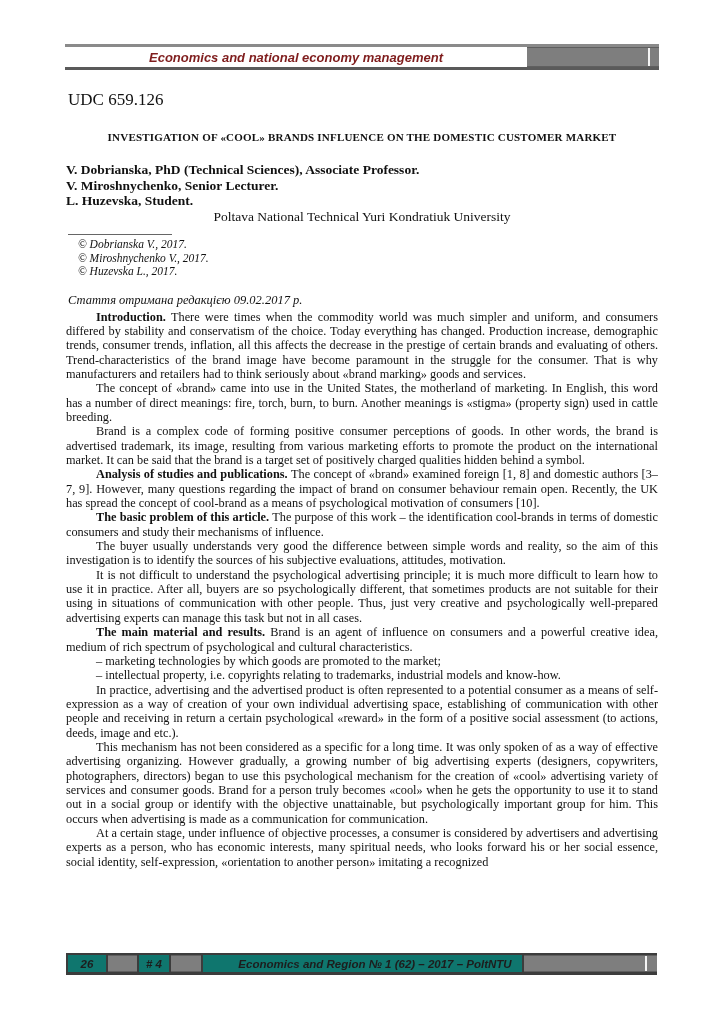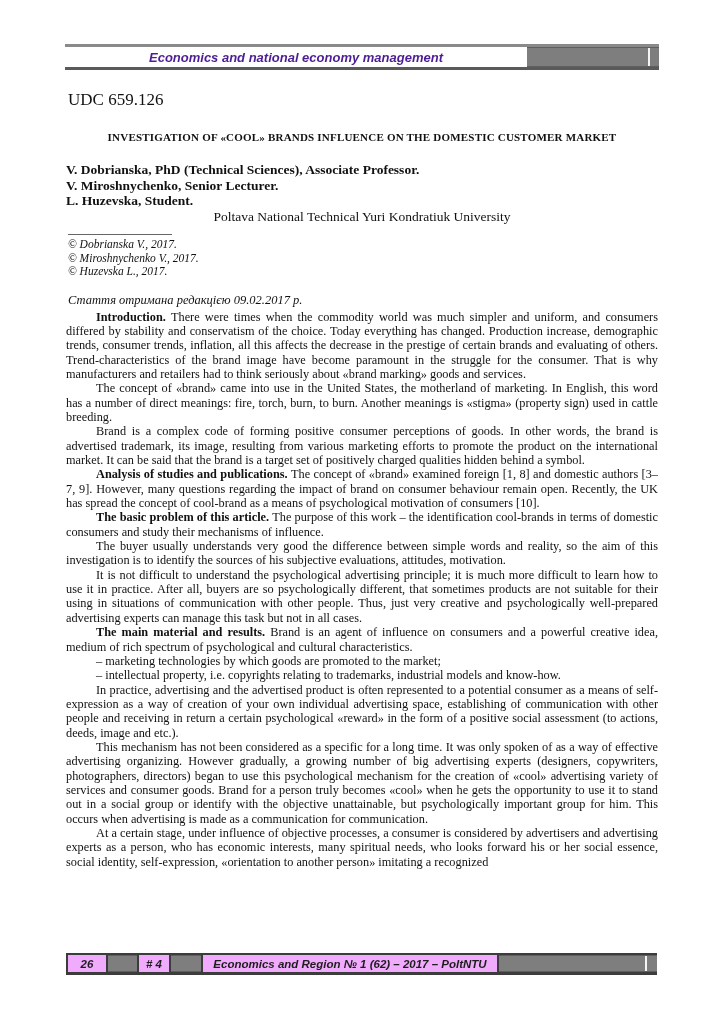--- a/index.html
+++ b/index.html
@@ -10,59 +10,59 @@
   }
   
   .running-header{
     position:absolute;top:44px;left:65px;width:594px;height:20px;
     border-top:3px solid #8a8a8a;border-bottom:3px solid #5a5a5a;
     display:flex;align-items:stretch;
   }
   .running-header .head-title-cell{
     flex:1;display:flex;align-items:center;justify-content:center;
     font-family:"Liberation Sans",sans-serif;font-weight:bold;font-style:italic;
-    font-size:13px;color:#4c1d95;background:#fff;
+    font-size:13px;color:#7f1d1d;background:#fff;
   }
   .gray-block{
     width:132px;
     background:linear-gradient(to right,#7e7e7e 0 calc(100% - 11px),
       #f4f4f4 calc(100% - 11px) calc(100% - 9px),#7e7e7e calc(100% - 9px));
     box-shadow:inset 0 1px 0 #5f5f5f, inset 0 -1px 0 #5f5f5f;
   }
   
   .content{
     position:absolute;top:84px;left:66px;width:592px;height:866px;overflow:hidden;
   }
   .udc{font-size:17px;margin:6px 0 0 2px;}
   .article-title{
     font-size:11px;font-weight:bold;text-align:center;line-height:26px;
     margin:14px 8px 12px 8px;letter-spacing:.2px;
   }
   .author-lines{font-size:13.5px;font-weight:bold;text-align:left;line-height:15.6px;}
   .affiliation{font-size:13.5px;font-weight:normal;text-align:center;line-height:15.6px;}
   .copyright-rule{width:104px;border:0;border-top:1.5px solid #666;margin:10px 0 3px 2px;}
-  .copyright-lines{font-size:11.5px;font-style:italic;line-height:13.4px;margin-left:2px;}
+  .copyright-lines{font-size:11.5px;font-style:italic;line-height:13.4px;margin-left:12px;}
   .received-note{font-size:12.5px;font-style:italic;margin:14px 0 0 2px;}
   .body-text{margin-top:2px;}
   .body-text p{
     margin:0;text-align:justify;text-indent:30px;
     font-size:12.3px;line-height:14.35px;
   }
   
   .running-footer{
     position:absolute;top:953px;left:66px;width:591px;height:17px;
     border-top:2px solid #3c3c3c;border-bottom:3.5px solid #3c3c3c;
     display:flex;align-items:stretch;
     font-family:"Liberation Sans",sans-serif;font-weight:bold;font-style:italic;
     font-size:11.5px;color:#1d1d1d;
   }
-  .running-footer .cell{display:flex;align-items:center;justify-content:center;background:#f0abfc;}
+  .running-footer .cell{display:flex;align-items:center;justify-content:center;background:#0f766e;}
   .cell-page{width:38px;border-left:2px solid #3c3c3c;border-right:2px solid #3c3c3c;}
   .cell-issue{width:30px;border-left:2px solid #3c3c3c;border-right:2px solid #3c3c3c;}
-  .cell-journal{width:294px;border-left:2px solid #3c3c3c;border-right:2px solid #3c3c3c;}
+  .cell-journal{width:294px;border-left:2px solid #3c3c3c;border-right:2px solid #3c3c3c;padding-left:25px;}
   .foot-gray-a{width:29px;background:#7e7e7e;box-shadow:inset 0 1px 0 #5f5f5f,inset 0 -1px 0 #5f5f5f;}
   .foot-gray-b{width:30px;background:#7e7e7e;box-shadow:inset 0 1px 0 #5f5f5f,inset 0 -1px 0 #5f5f5f;}
   .foot-gray-end{
     flex:1;
     background:linear-gradient(to right,#7e7e7e 0 calc(100% - 12px),
       #f4f4f4 calc(100% - 12px) calc(100% - 10px),#7e7e7e calc(100% - 10px));
     box-shadow:inset 0 1px 0 #5f5f5f, inset 0 -1px 0 #5f5f5f;
   }
 </style>
 </head>

